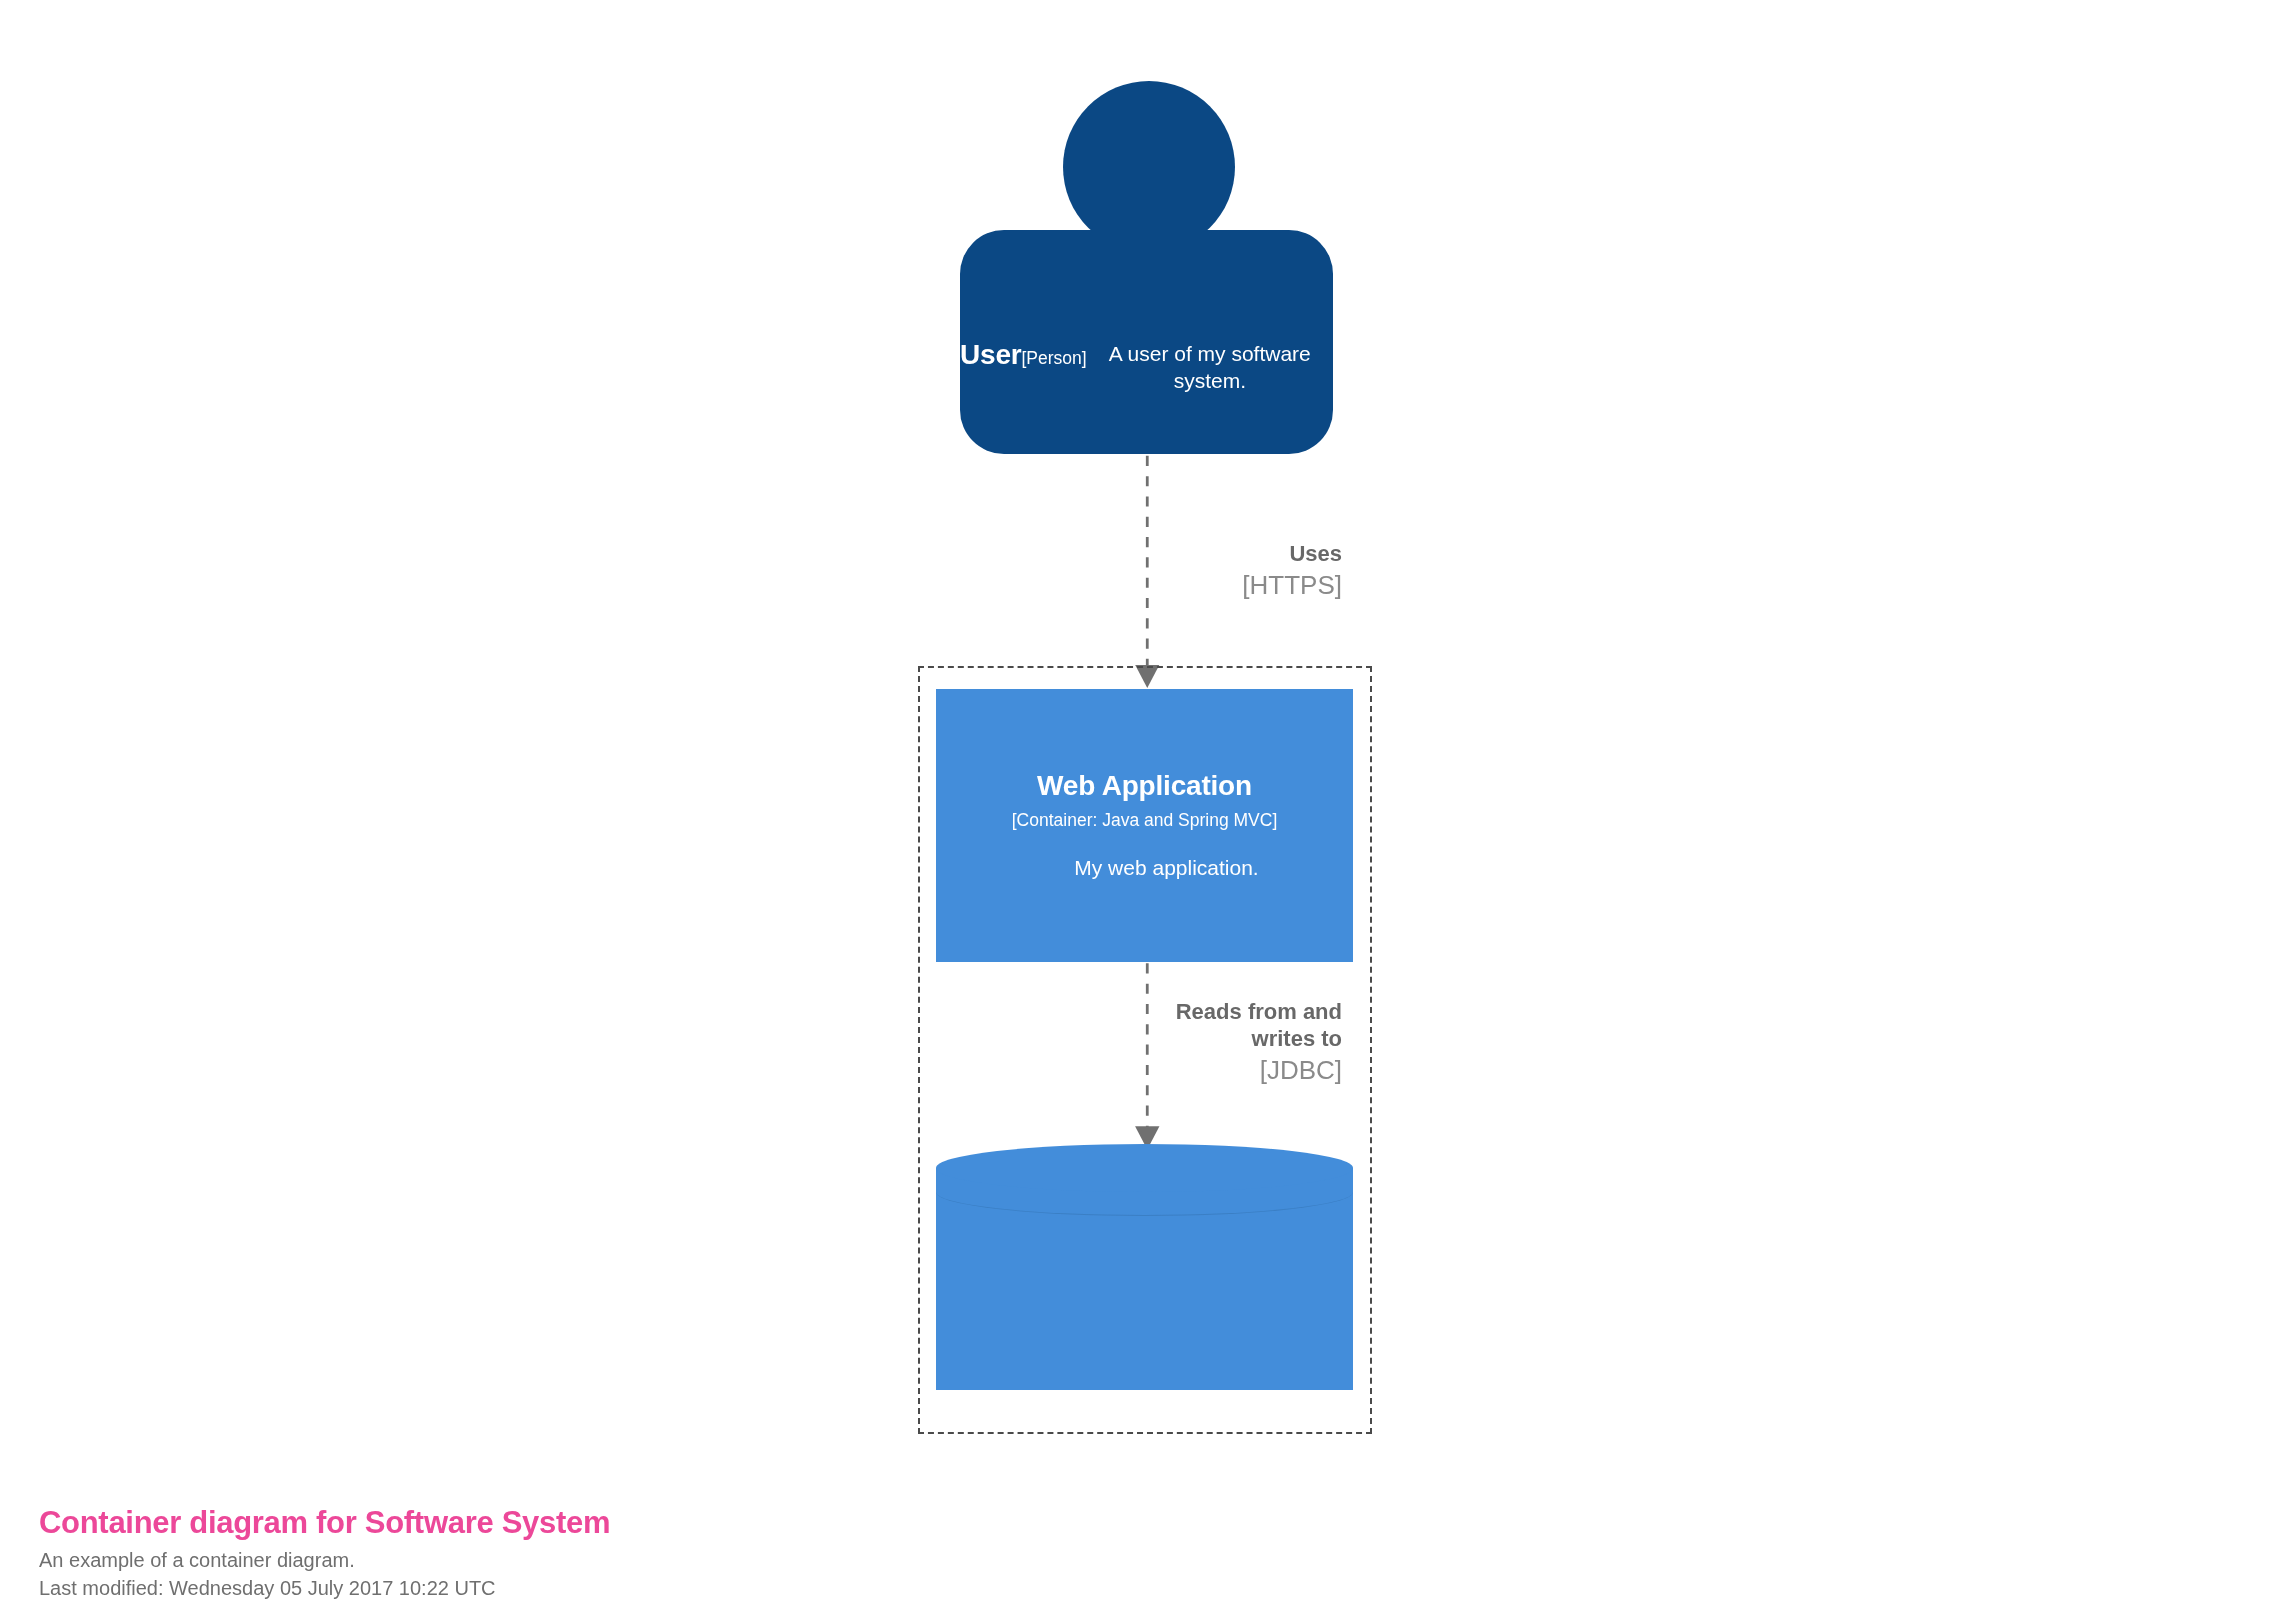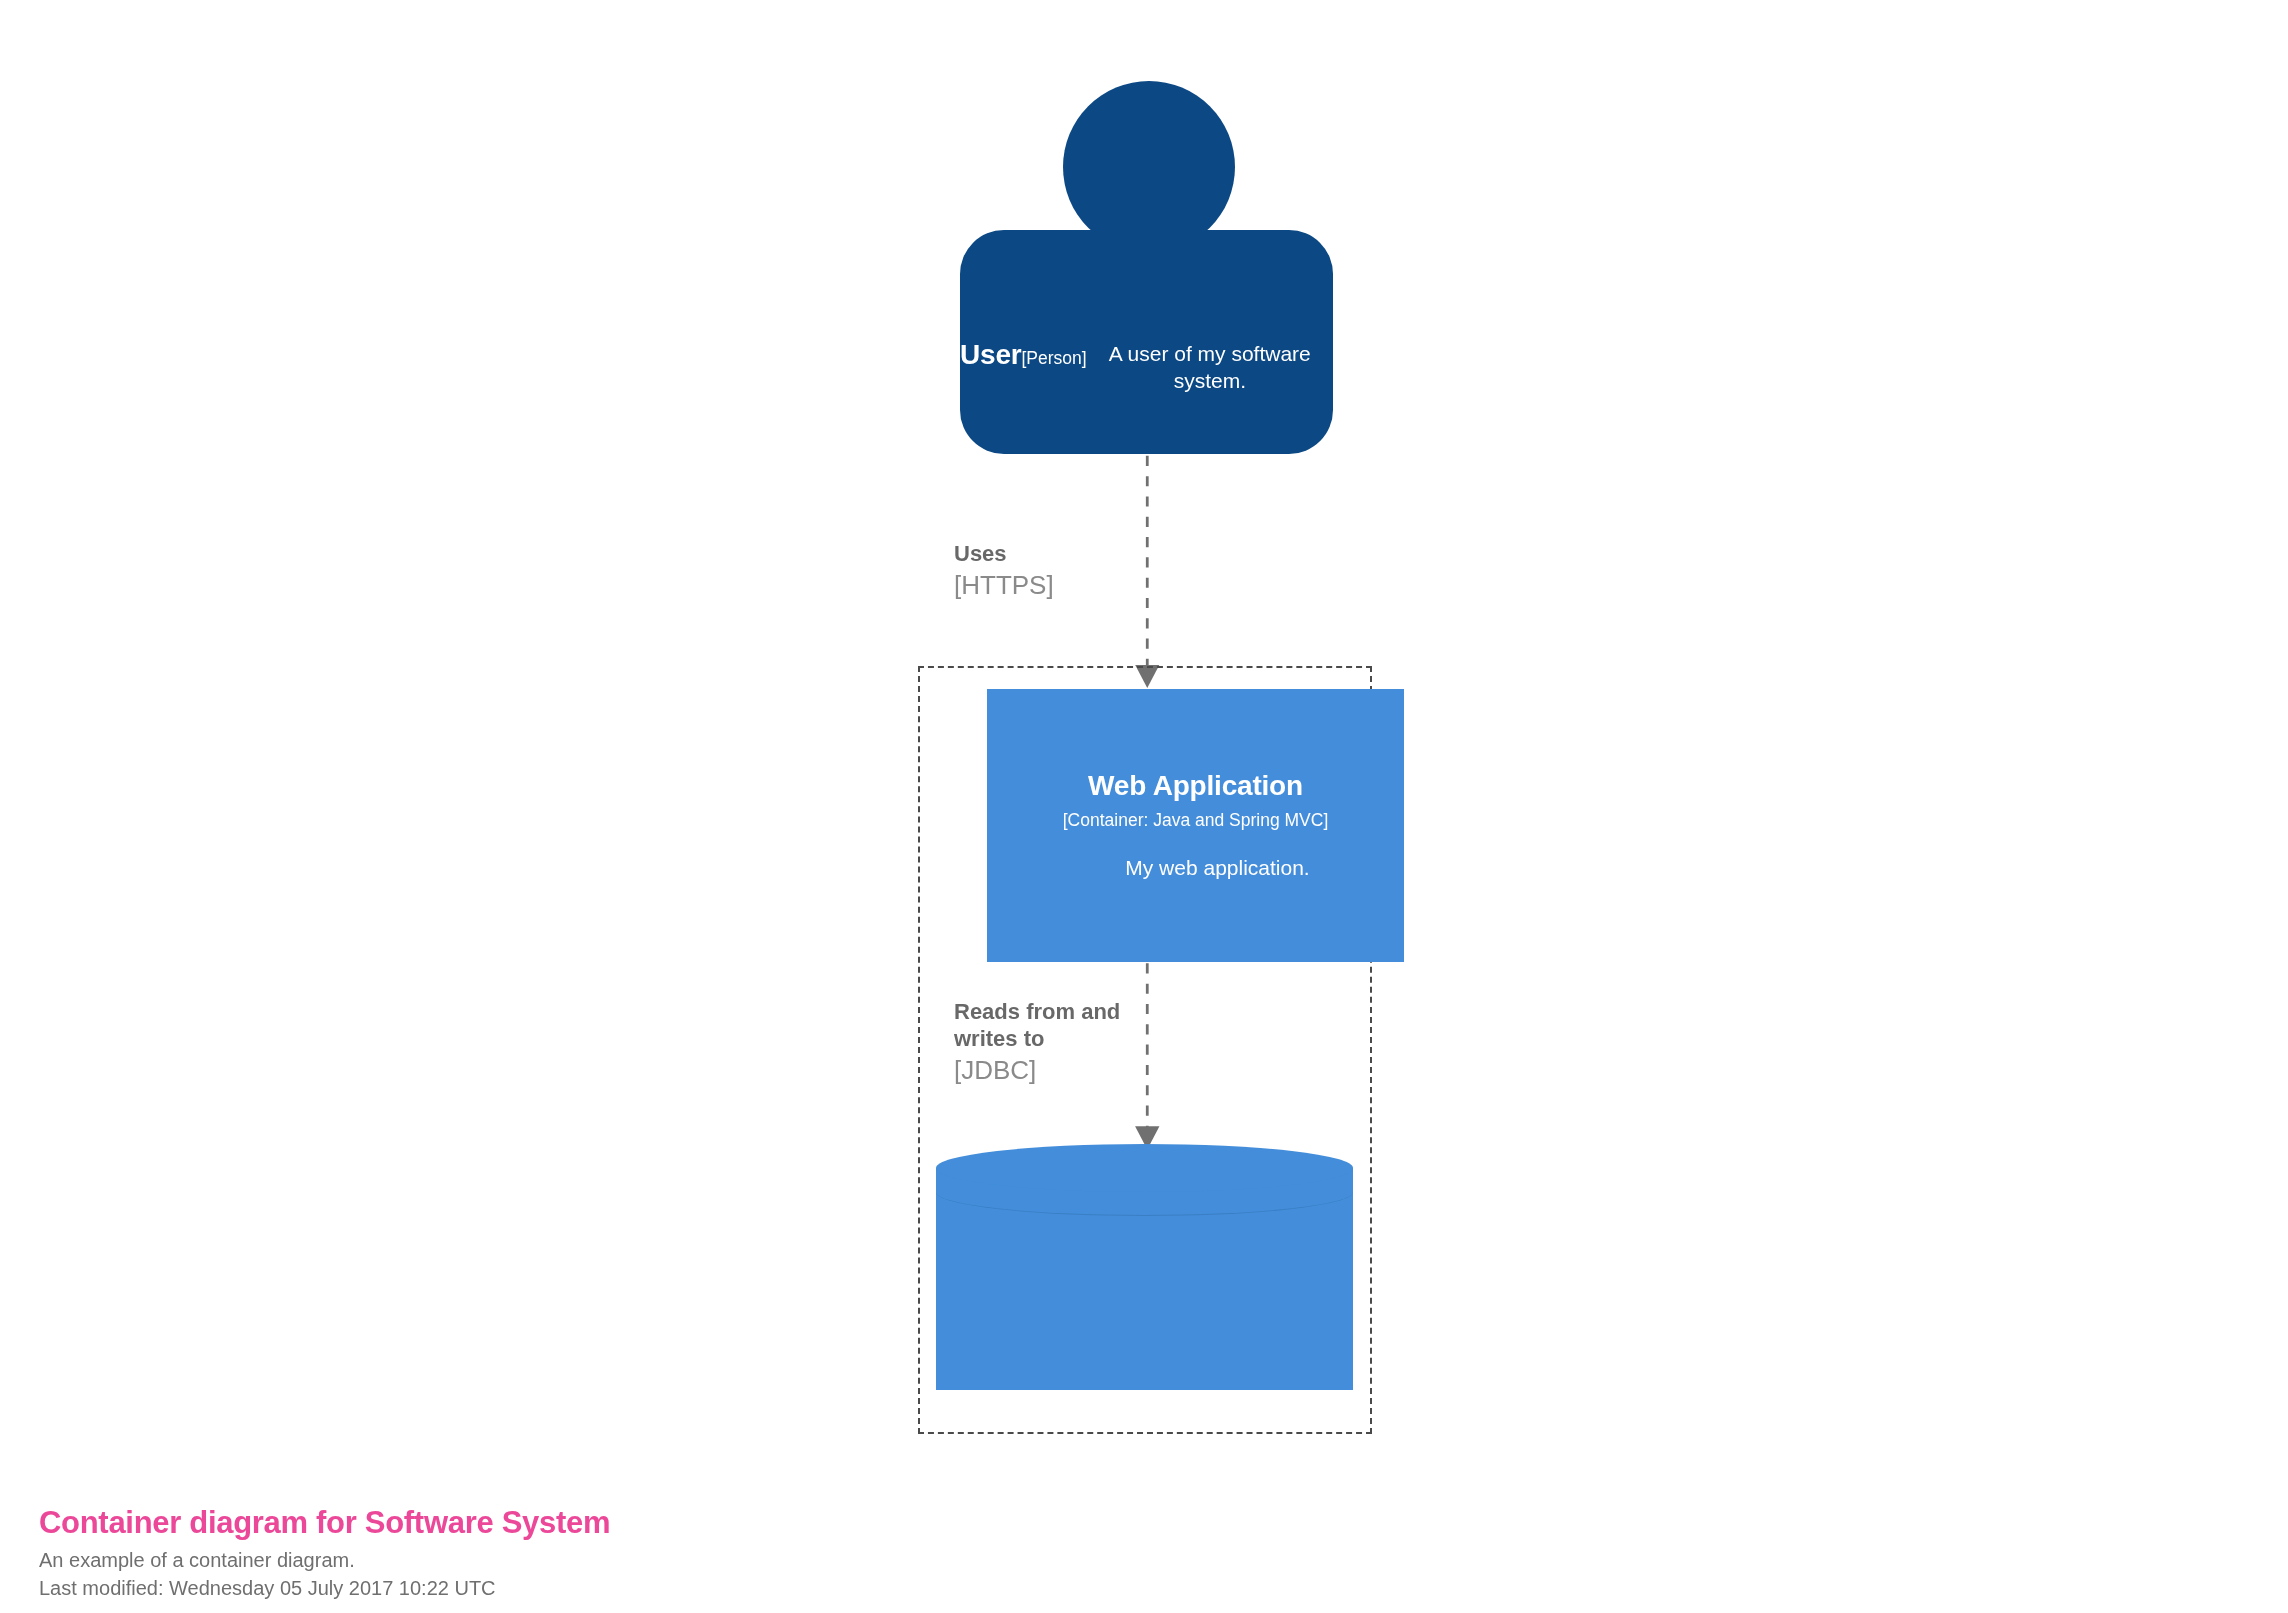--- a/index.html
+++ b/index.html
@@ -78,21 +78,21 @@
     top: 666px;
     width: 454px;
     height: 768px;
     border: 2.8px dashed #4a4a4a;
     background: transparent;
     box-sizing: border-box;
   }
 
   
   .container-box {
-    left: 987px;
+    left: 936px;
     top: 689px;
     width: 417px;
     height: 273px;
     background: #438DDA;
     display: flex;
     flex-direction: column;
     align-items: center;
     justify-content: center;
     text-align: center;
     color: #ffffff;
@@ -171,21 +171,21 @@
     margin-top: 24px;
     max-width: 305px;
   }
   .person-node .el-desc { max-width: 277px; }
   .container-box .el-desc { margin-top: 22px; margin-left: 44px; }
   .cyl-text .el-desc { margin-top: 22px; }
 
   
   .rel-label {
     position: absolute;
-    text-align: left;
+    text-align: right;
     width: 388px;
   }
   .rel-desc {
     font-size: 22px;
     font-weight: bold;
     color: #686868;
     line-height: 1.22;
   }
   .rel-tech {
     font-size: 26px;

